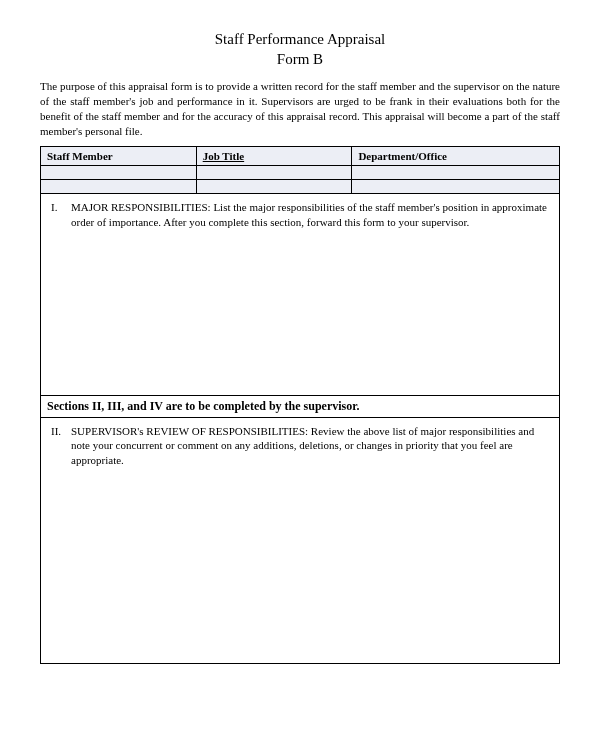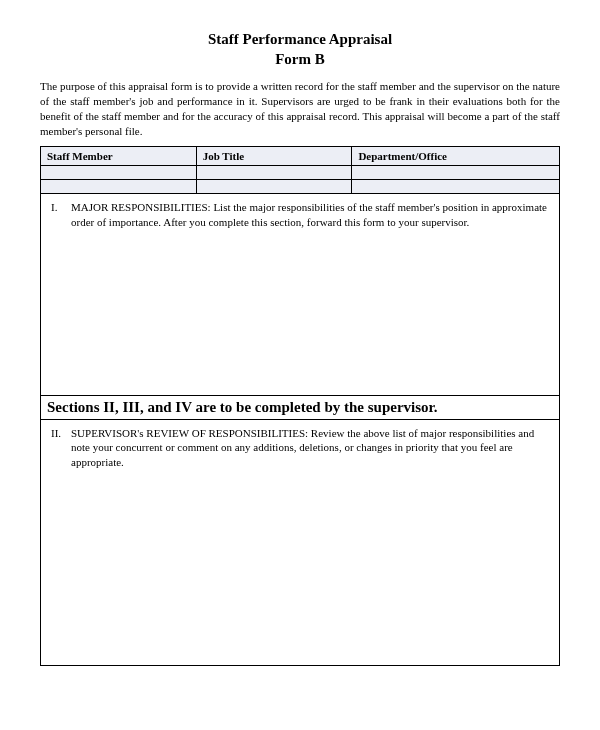--- a/index.html
+++ b/index.html
@@ -10,21 +10,21 @@
       font-family: "Times New Roman", Times, serif;
       font-size: 11px;
       color: #000;
       padding: 30px 40px 20px 40px;
     }
     .title-block {
       text-align: center;
       margin-bottom: 10px;
     }
     .title-line {
-      font-weight: bold;
+      font-weight: normal;
       font-size: 15px;
       line-height: 1.3;
     }
     .intro {
       text-align: justify;
       line-height: 1.35;
       margin-bottom: 8px;
     }
     table.outer {
       width: 100%;
@@ -63,25 +63,25 @@
     }
     .big-gap {
       height: 160px;
     }
     .big-gap2 {
       height: 190px;
     }
     .divider-cell {
       font-weight: bold;
       padding: 3px 6px;
-      font-size: 15px;
+      font-size: 12px;
       background: #fff;
     }
     .col1 { width: 30%; }
-    .col2 { width: 30%; }
+    .col2 { width: 30%; text-decoration: underline; }
     .col3 { width: 40%; }
   </style>
 </head>
 <body>
 
 <div class="title-block">
   <div class="title-line">Staff Performance Appraisal</div>
   <div class="title-line">Form B</div>
 </div>
 

